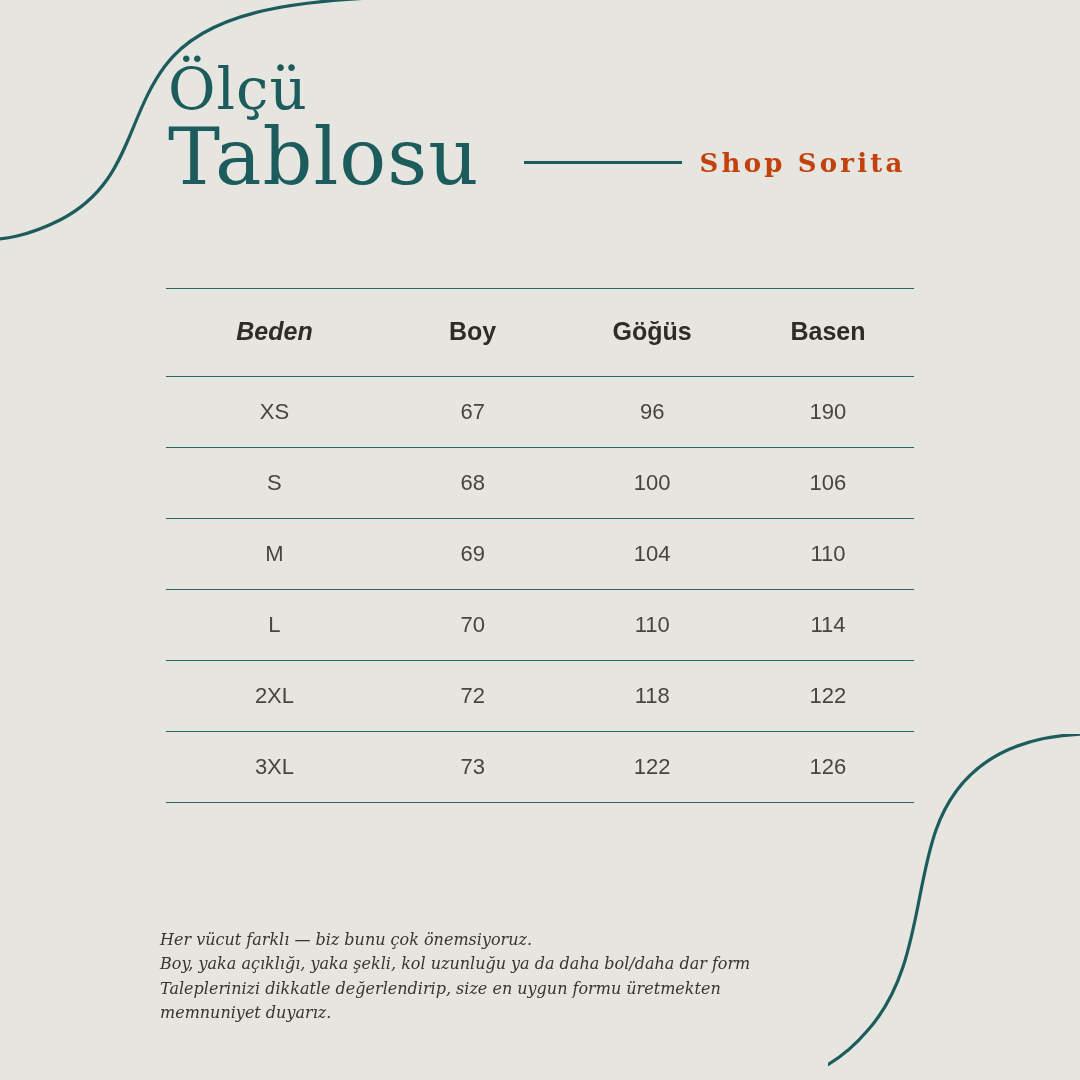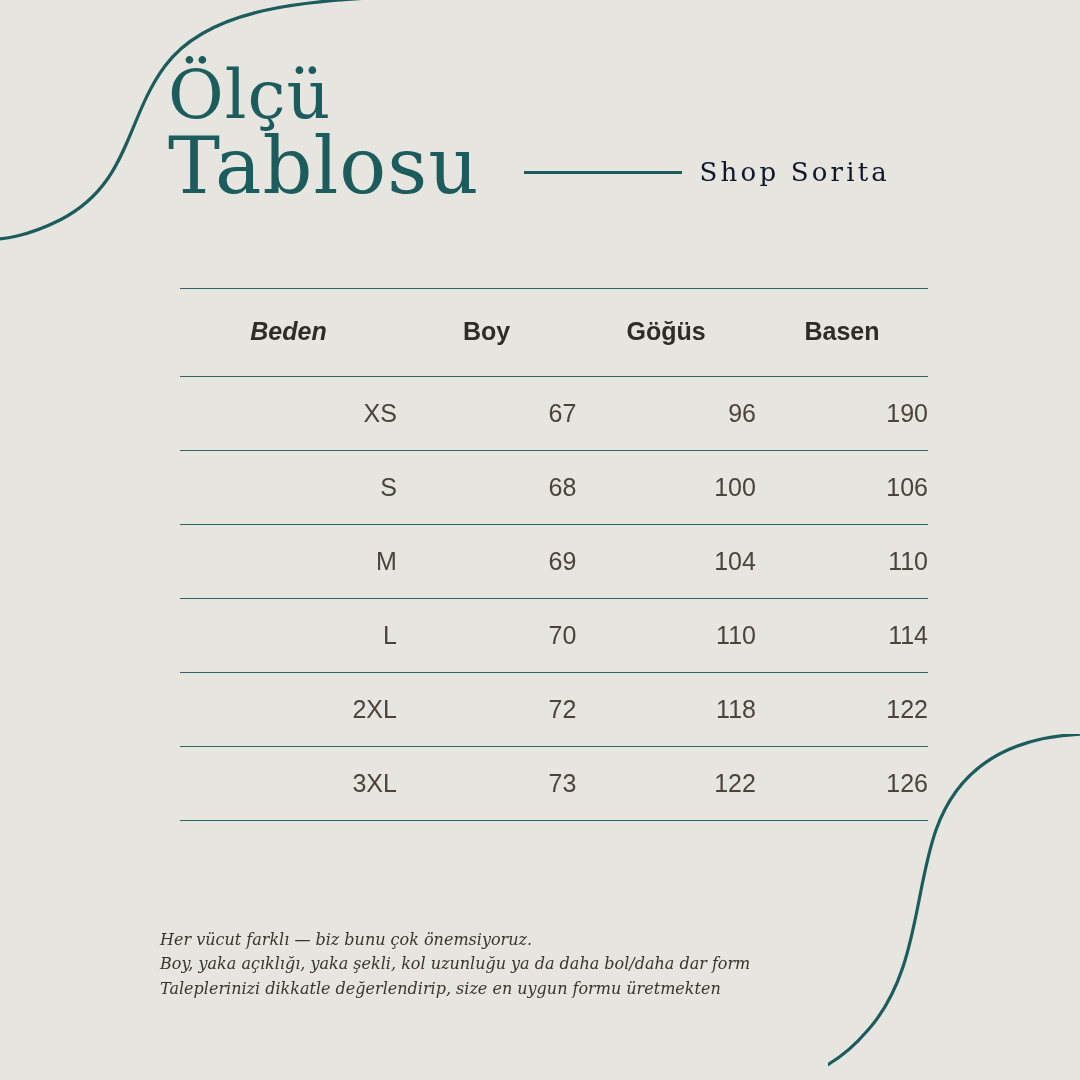--- a/index.html
+++ b/index.html
@@ -39,21 +39,21 @@
   
   .title-wrap {
     position: absolute;
     left: 168px;
     top: 62px;
     width: 820px;
   }
   .title {
     font-family: "DejaVu Serif", serif;
     color: #1c5c5c;
-    font-size: 68px;
+    font-size: 58px;
     line-height: 0.96;
     font-weight: 400;
     letter-spacing: 1px;
   }
   .title-line2-row {
     display: flex;
     align-items: flex-end;
     gap: 16px;
   }
   .title-line2 {
@@ -72,32 +72,32 @@
     margin-left: 28px;
     margin-bottom: 18px;
   }
   .brand-rule {
     width: 158px;
     height: 3px;
     background: #1c5c5c;
   }
   .brand-name {
     font-family: "DejaVu Serif", serif;
-    color: #0f172a;
+    color: #c2410c;
     font-size: 26px;
     letter-spacing: 3.2px;
-    font-weight: 400;
+    font-weight: 700;
     white-space: nowrap;
     text-align: right;
   }
 
   
   .table-wrap {
     position: absolute;
-    left: 180px;
+    left: 166px;
     top: 288px;
     width: 748px;
   }
   table.size-table {
     border-collapse: collapse;
     width: 100%;
     table-layout: fixed;
   }
   table.size-table col.c1 { width: 29%; }
   table.size-table col.c2 { width: 24%; }
@@ -112,23 +112,23 @@
     padding: 28px 0 30px 0;
     text-align: center;
     border-top: 1.4px solid #2b6565;
     border-bottom: 1.4px solid #2b6565;
   }
   table.size-table thead th.first {
     font-style: italic;
   }
   table.size-table tbody td {
     font-family: "Liberation Sans", sans-serif;
-    font-size: 25px;
+    font-size: 22px;
     color: #4a443c;
-    text-align: right;
+    text-align: center;
     padding: 22px 0 22px 0;
     border-bottom: 1.2px solid #2b6565;
   }
   table.size-table tbody tr:last-child td {
     border-bottom: 1.2px solid #2b6565;
   }
 
   
   .note {
     position: absolute;
@@ -231,15 +231,16 @@
           <td>126</td>
         </tr>
       </tbody>
     </table>
   </div>
 
   <div class="note">
     <p>Her vücut farklı — biz bunu çok önemsiyoruz.</p>
     <p>Boy, yaka açıklığı, yaka şekli, kol uzunluğu ya da daha bol/daha dar form</p>
     <p class="justified">Taleplerinizi dikkatle değerlendirip, size en uygun formu üretmekten</p>
+    <p>memnuniyet duyarız.</p>
   </div>
 
 </div>
 
 </body></html>

